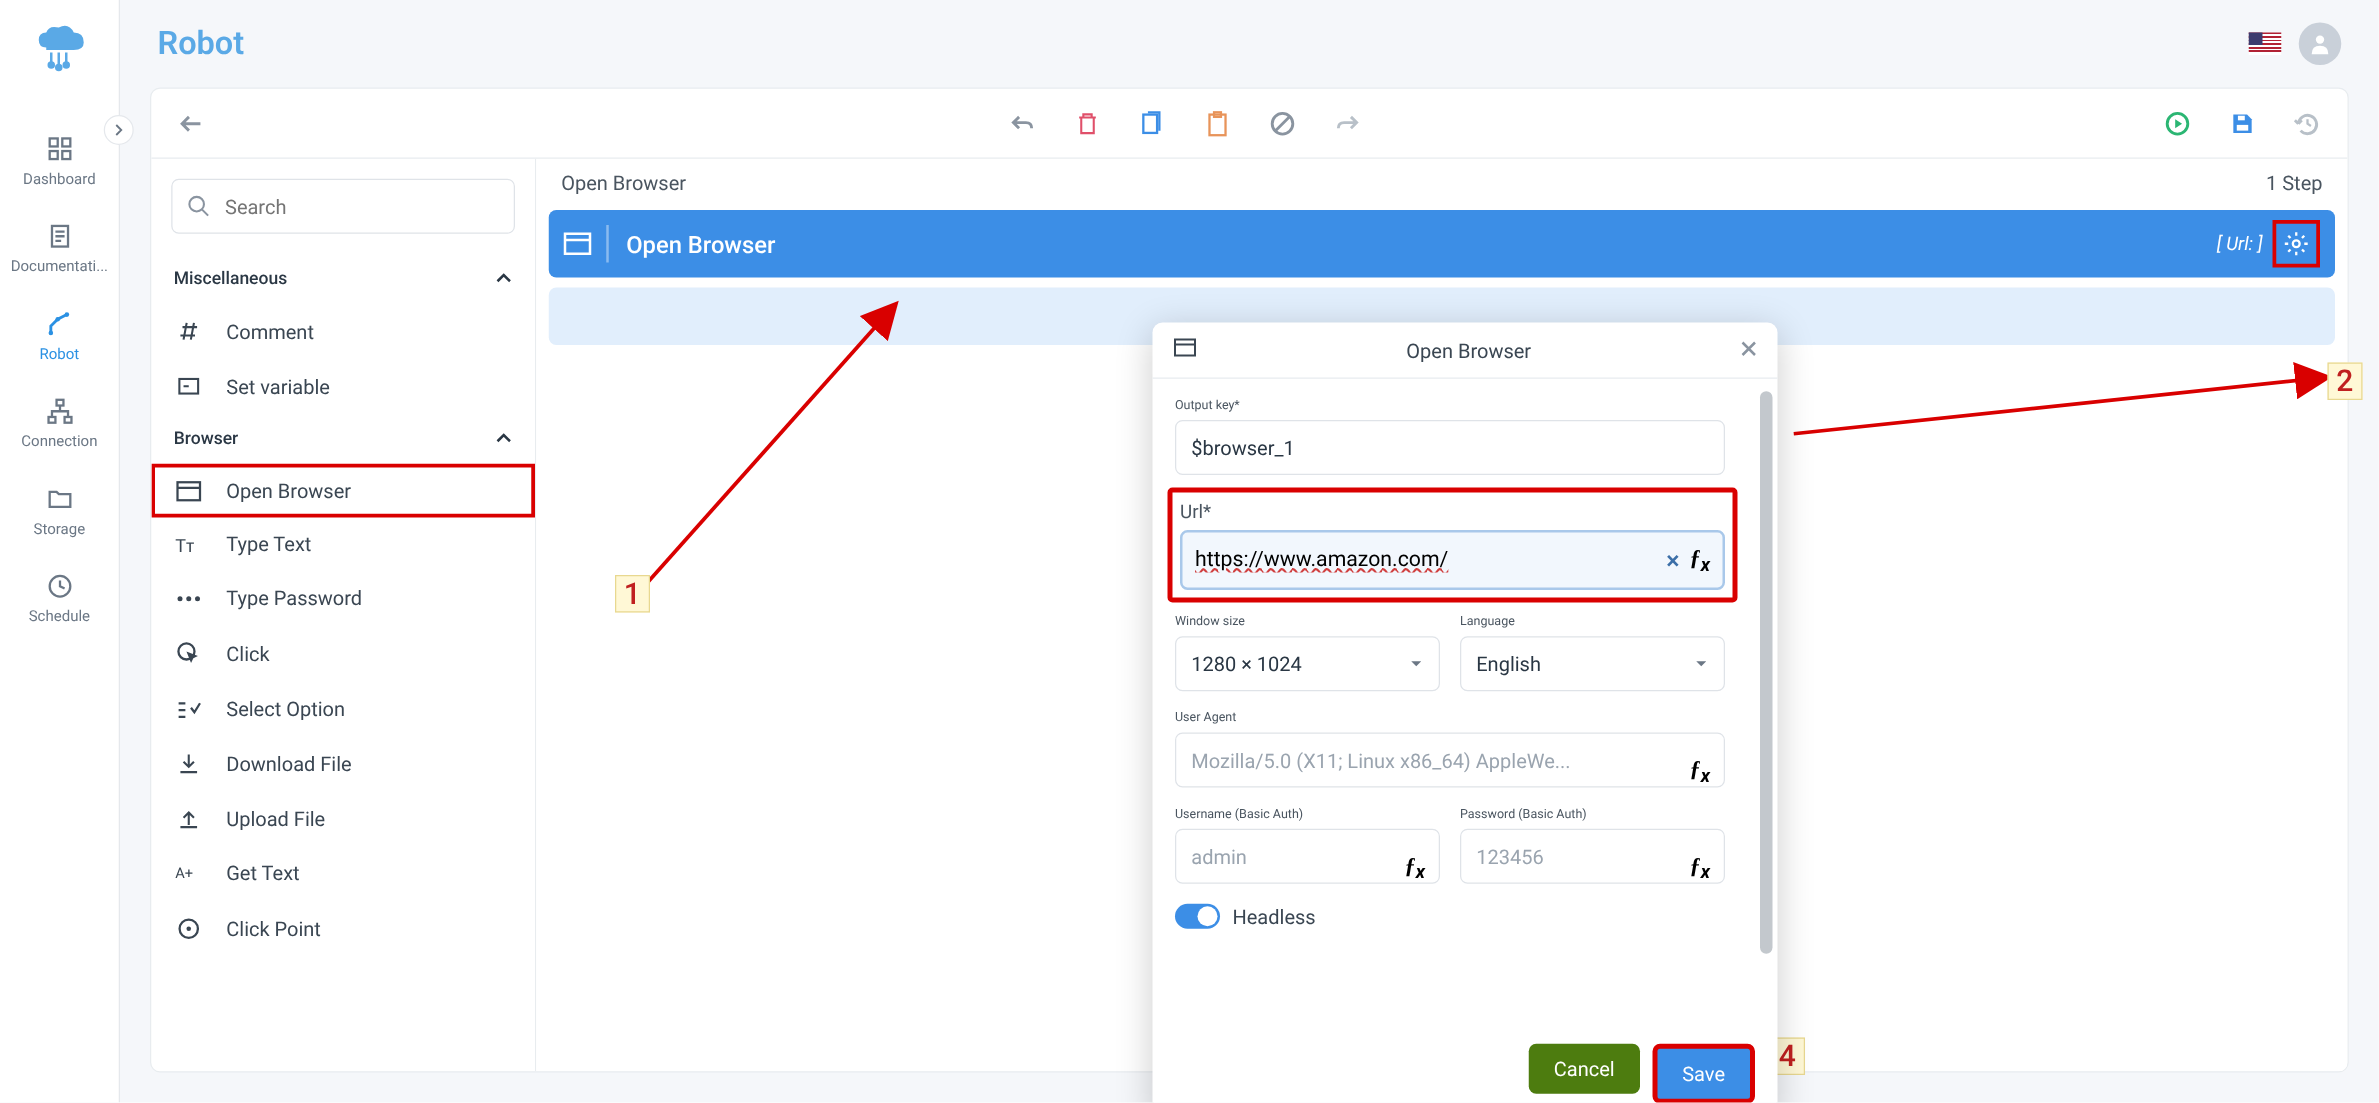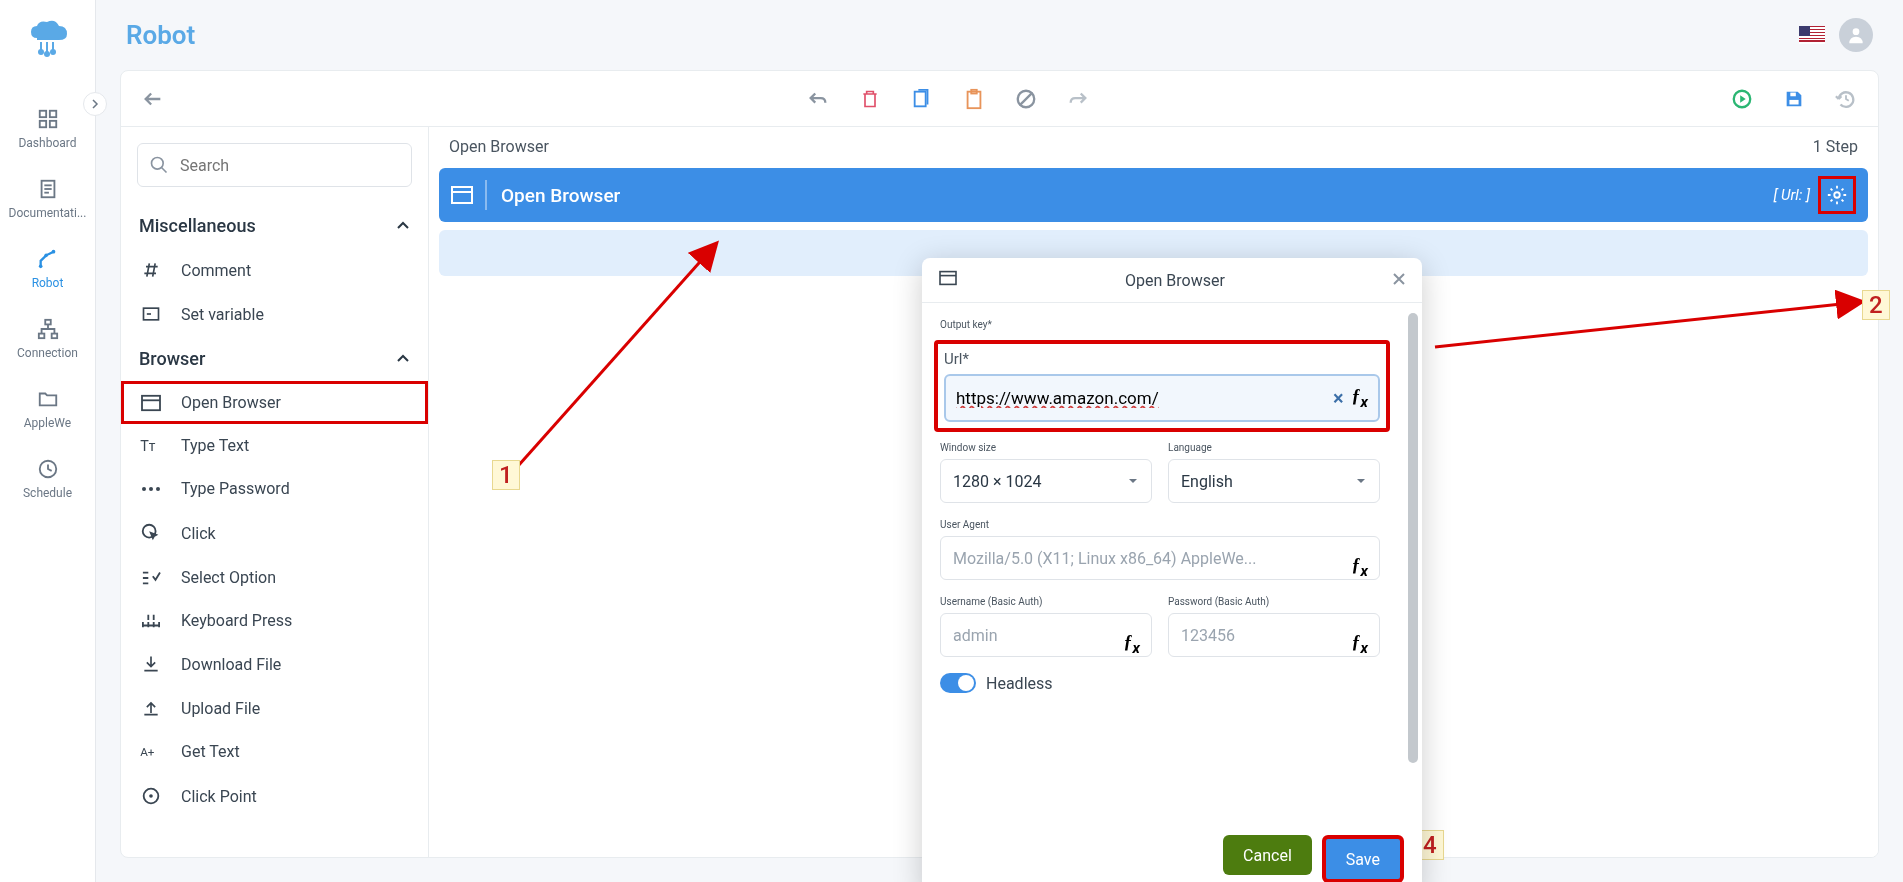--- a/index.html
+++ b/index.html
@@ -27,21 +27,21 @@
 .toolbar .icon-btn { width: 24px; height: 24px; cursor: pointer; display: flex; align-items: center; justify-content: center; }
 .toolbar .center { display: flex; gap: 28px; align-items: center; }
 .toolbar .right-tools { display: flex; gap: 28px; align-items: center; }
 
 .workspace-body { flex: 1; display: flex; overflow: hidden; }
 .palette { width: 308px; border-right: 1px solid #e8ecef; display: flex; flex-direction: column; }
 .search { margin: 16px; position: relative; }
 .search input { width: 100%; height: 44px; border: 1px solid #dfe3e8; border-radius: 6px; padding: 0 14px 0 42px; font-size: 16px; color: #333; }
 .search svg { position: absolute; left: 12px; top: 12px; }
 .group { padding: 0 0; }
-.group-header { display: flex; align-items: center; justify-content: space-between; padding: 12px 18px; font-size: 18px; font-weight: 500; color: #2a3744; cursor: pointer; }
+.group-header { display: flex; align-items: center; justify-content: space-between; padding: 12px 18px; font-size: 14px; font-weight: 500; color: #2a3744; cursor: pointer; }
 .group-item { display: flex; align-items: center; gap: 18px; padding: 12px 18px; font-size: 16px; color: #3a4652; cursor: pointer; text-align: right; }
 .group-item .gi-icon { width: 24px; display:flex; justify-content:center; }
 .group-item.highlight { outline: 3px solid #d90000; outline-offset: -3px; }
 .palette { position: relative; overflow-y: auto; }
 
 .canvas { flex: 1; display: flex; flex-direction: column; background: #fff; position:relative; }
 .canvas-header { display: flex; justify-content: space-between; padding: 10px 20px; font-size: 16px; color: #4a5560; }
 .step-row { margin: 2px 10px; background: #3c8ee6; color: #fff; border-radius: 6px; display: flex; align-items: center; height: 54px; padding: 0 12px 0 0; }
 .step-row .step-icon { width: 48px; display:flex; justify-content:center; border-right: 2px solid rgba(255,255,255,0.4); height: 30px; align-items:center; }
 .step-row .step-title { margin-left: 14px; font-size: 19px; font-weight: 500; flex:1; }
@@ -134,21 +134,21 @@
           <rect x="2" y="17" width="6" height="5" fill="none" stroke="#6b7785" stroke-width="2"></rect>
           <rect x="16" y="17" width="6" height="5" fill="none" stroke="#6b7785" stroke-width="2"></rect>
           <path d="M12 7 L12 12 M5 17 L5 12 L19 12 L19 17" stroke="#6b7785" stroke-width="2" fill="none"></path>
         </svg>
       <span>Connection</span>
     </div>
     <div class="nav-item">
       <svg viewBox="0 0 24 24">
           <path d="M3 6 L3 19 L21 19 L21 8 L11 8 L9 6 Z" fill="none" stroke="#6b7785" stroke-width="2"></path>
         </svg>
-      <span>AppleWe</span>
+      <span>Storage</span>
     </div>
     <div class="nav-item">
       <svg viewBox="0 0 24 24">
           <circle cx="12" cy="12" r="9" fill="none" stroke="#6b7785" stroke-width="2"></circle>
           <path d="M12 7 L12 12 L16 14" stroke="#6b7785" stroke-width="2" fill="none"></path>
         </svg>
       <span>Schedule</span>
     </div>
   </div>
 
@@ -312,28 +312,20 @@
                 </span>
               <span>Click</span>
             </div>
             <div class="group-item">
               <span class="gi-icon">
                   <svg width="22" height="18" viewBox="0 0 24 20">
                     <path d="M3 4 L9 4 M3 10 L9 10 M3 16 L9 16 M14 8 L17 12 L22 4" stroke="#3a4652" stroke-width="2" fill="none"></path>
                   </svg>
                 </span>
               <span>Select Option</span>
-            </div>
-            <div class="group-item">
-              <span class="gi-icon">
-                  <svg width="22" height="18" viewBox="0 0 24 20">
-                    <path d="M9 3 L9 9 M15 3 L15 9 M3 11 L3 17 M9 11 L9 17 M15 11 L15 17 M21 11 L21 17 M3 15 L21 15" stroke="#3a4652" stroke-width="2"></path>
-                  </svg>
-                </span>
-              <span>Keyboard Press</span>
             </div>
             <div class="group-item">
               <span class="gi-icon">
                   <svg width="20" height="20" viewBox="0 0 24 24">
                     <path d="M12 3 L12 15 M7 10 L12 15 L17 10 M4 20 L20 20" stroke="#3a4652" stroke-width="2" fill="none"></path>
                   </svg>
                 </span>
               <span>Download File</span>
             </div>
             <div class="group-item">
@@ -424,20 +416,21 @@
     <span class="m-close">
       <svg width="14" height="14" viewBox="0 0 14 14">
           <path d="M2 2 L12 12 M12 2 L2 12" stroke="#8a94a0" stroke-width="2"></path>
         </svg>
     </span>
   </div>
   <div class="modal-body">
     <div class="modal-scroll"></div>
     <div class="field" style="width: 440px;">
       <label>Output key*</label>
+      <input type="text" value="$browser_1" style="">
     </div>
 
     <div class="url-field-wrap" style="width: 456px;">
       <label style="display:block; font-size:15px; color:#4a5560; margin-bottom:6px;">Url*</label>
       <div class="url-input-box">
         <input type="text" value="https://www.amazon.com/" style="">
         <span class="clear-x">×</span>
         <span class="fx-icn">ƒ<sub>x</sub></span>
       </div>
     </div>

